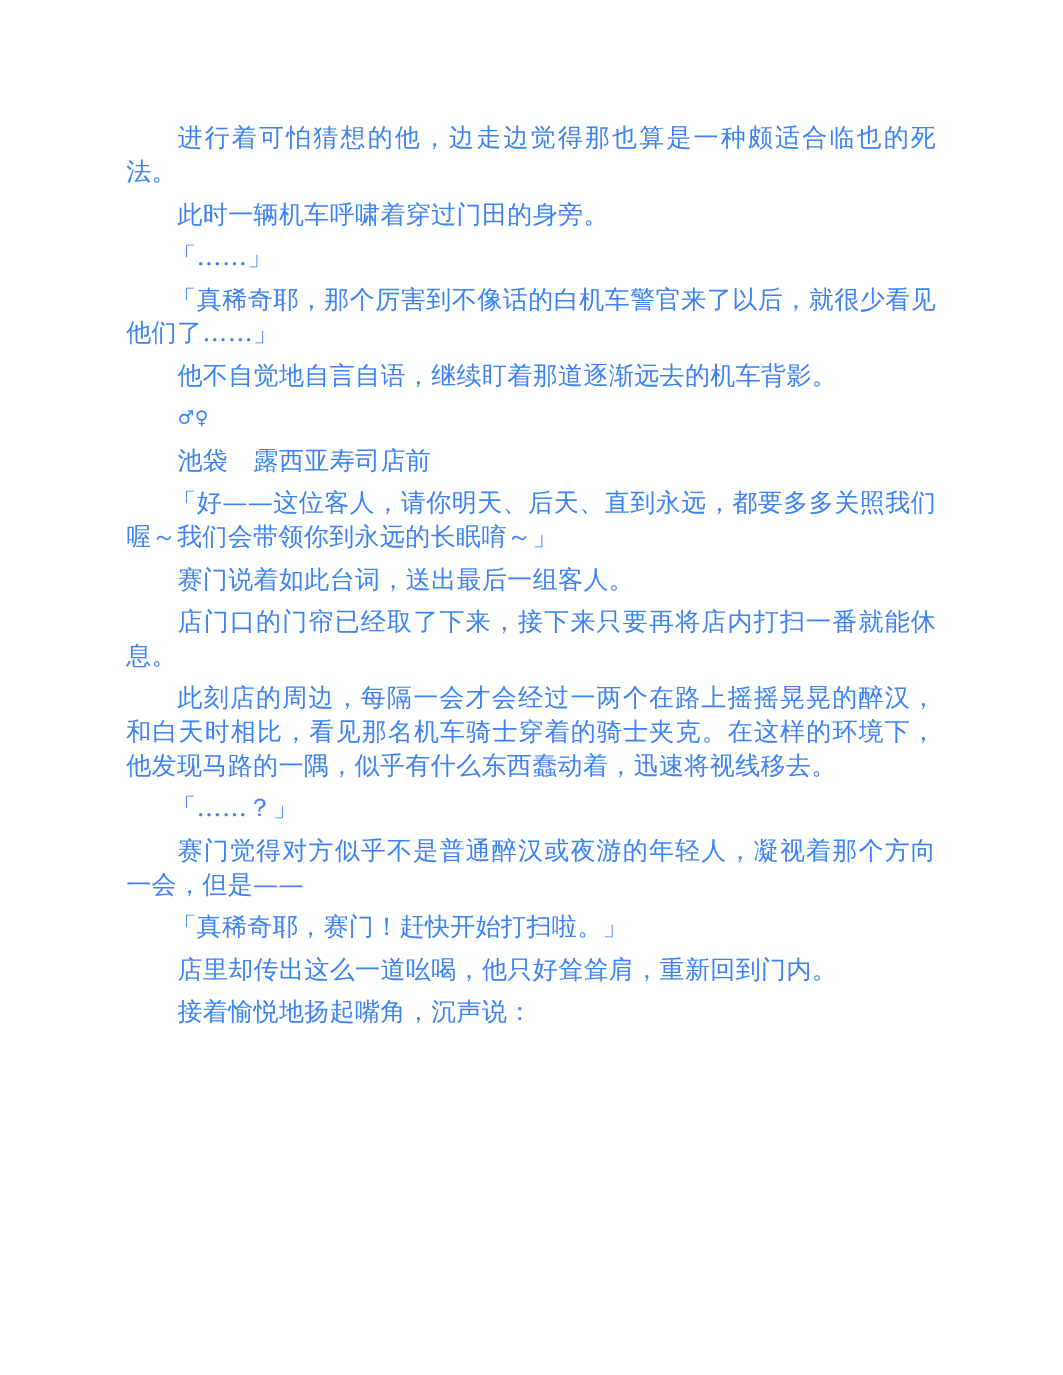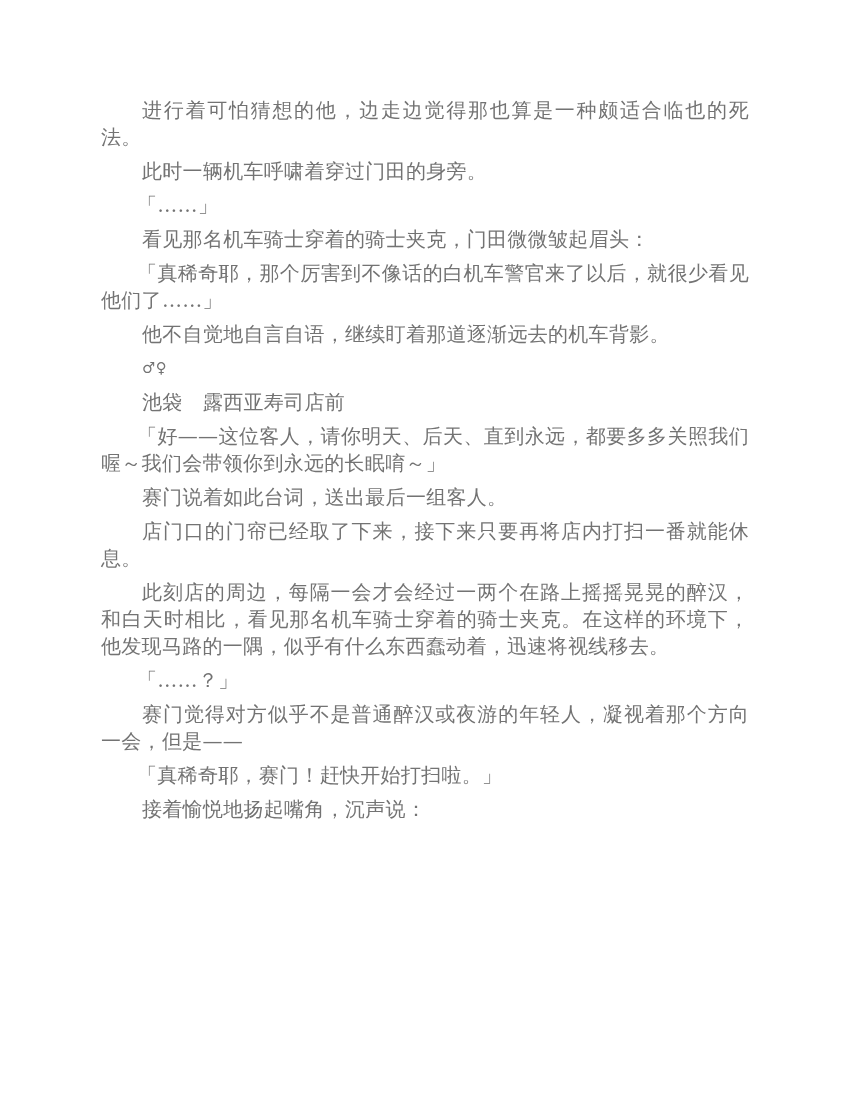--- a/index.html
+++ b/index.html
@@ -4,45 +4,45 @@
   <style>
     html, body { margin: 0; padding: 0; background: #ffffff; }
     body { width: 850px; height: 1100px; position: relative; overflow: hidden; }
     .page {
       position: absolute;
       left: 101px;
       top: 97px;
       width: 648px;
       font-family: "DejaVu Serif", "Liberation Serif", serif;
       font-size: 20px;
-      color: #737373;
+      color: #3b82f6;
       line-height: 27px;
     }
     .para {
       margin: 0 0 7px 0;
       text-indent: 41px;
       text-align: justify;
       letter-spacing: 0.3px;
     }
     .para.dialog { text-indent: 36px; }
     .para.symbol { text-indent: 41px; font-size: 15px; margin-bottom: 7px; }
   </style>
 </head>
 <body>
 
 <div class="page">
   <p class="para">进行着可怕猜想的他，边走边觉得那也算是一种颇适合临也的死法。</p>
   <p class="para">此时一辆机车呼啸着穿过门田的身旁。</p>
   <p class="para dialog">「……」</p>
-  <p class="para">看见那名机车骑士穿着的骑士夹克，门田微微皱起眉头：</p>
   <p class="para dialog">「真稀奇耶，那个厉害到不像话的白机车警官来了以后，就很少看见他们了……」</p>
   <p class="para">他不自觉地自言自语，继续盯着那道逐渐远去的机车背影。</p>
   <p class="para symbol">♂♀</p>
   <p class="para">池袋　露西亚寿司店前</p>
   <p class="para dialog">「好——这位客人，请你明天、后天、直到永远，都要多多关照我们喔～我们会带领你到永远的长眠唷～」</p>
   <p class="para">赛门说着如此台词，送出最后一组客人。</p>
   <p class="para">店门口的门帘已经取了下来，接下来只要再将店内打扫一番就能休息。</p>
   <p class="para">此刻店的周边，每隔一会才会经过一两个在路上摇摇晃晃的醉汉，和白天时相比，看见那名机车骑士穿着的骑士夹克。在这样的环境下，他发现马路的一隅，似乎有什么东西蠢动着，迅速将视线移去。</p>
   <p class="para dialog">「……？」</p>
   <p class="para">赛门觉得对方似乎不是普通醉汉或夜游的年轻人，凝视着那个方向一会，但是——</p>
   <p class="para dialog">「真稀奇耶，赛门！赶快开始打扫啦。」</p>
+  <p class="para">店里却传出这么一道吆喝，他只好耸耸肩，重新回到门内。</p>
   <p class="para">接着愉悦地扬起嘴角，沉声说：</p>
 </div>
 
 </body></html>

